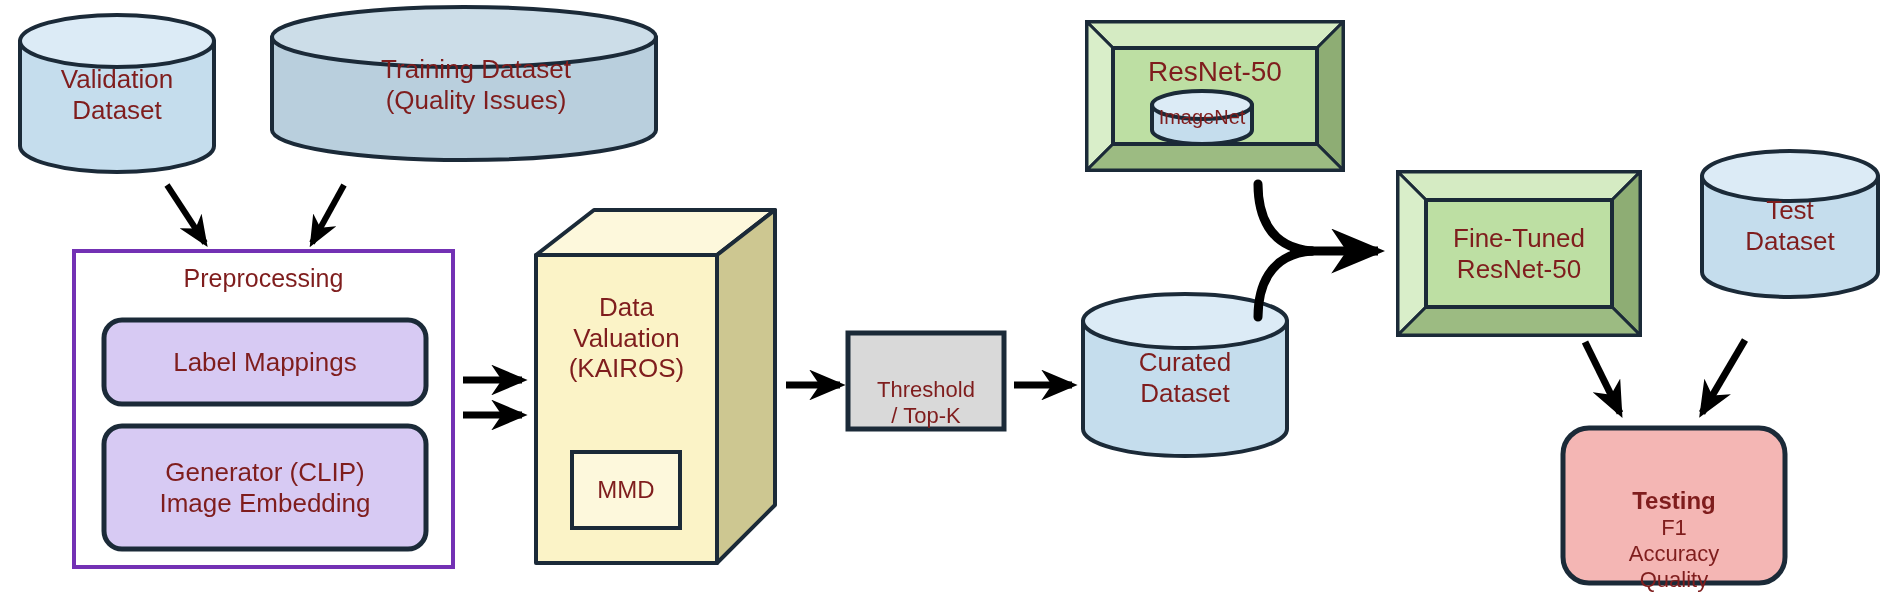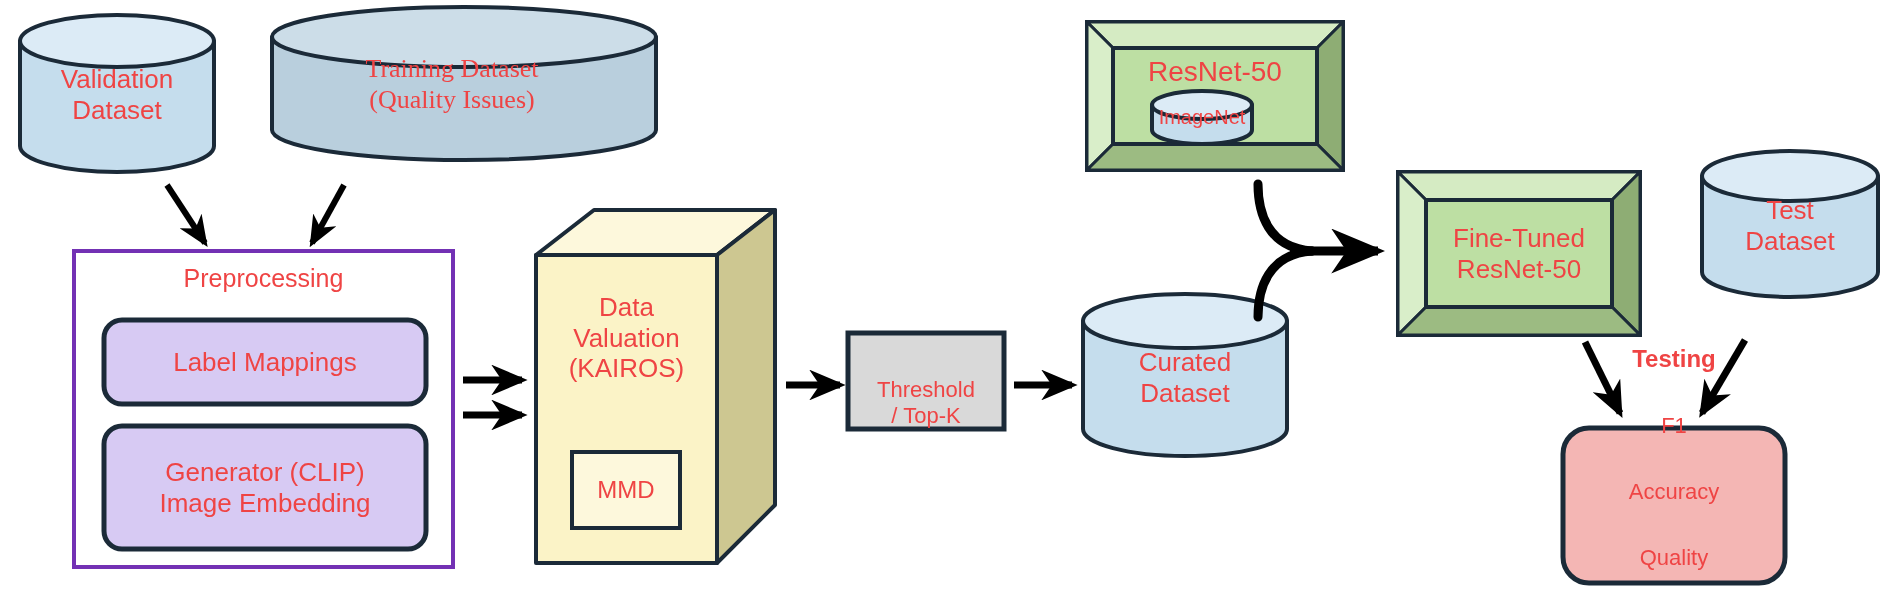--- a/index.html
+++ b/index.html
@@ -27,21 +27,21 @@
     width: 1898px;
     height: 598px;
   }
   .lbl {
     position: absolute;
     display: flex;
     flex-direction: column;
     align-items: center;
     justify-content: center;
     text-align: center;
-    color: #ef4444;
+    color: #7f1d1d;
     line-height: 1.18;
     pointer-events: none;
     white-space: pre;
   }
   .t-28 { font-size: 28px; }
   .t-26 { font-size: 26px; }
   .t-25 { font-size: 25px; }
   .t-24 { font-size: 24px; }
   .t-22 { font-size: 22px; justify-content: flex-end; }
   .t-20 { font-size: 20px; }
@@ -173,21 +173,21 @@
     <g>
       <rect x="1563" y="428" width="222" height="155" rx="26" ry="26" fill="#f4b6b4" stroke="#1b2a38" stroke-width="5"></rect>
     </g>
   </svg>
 
   <div class="lbl t-26" style="left:20px; top:44px; width:194px; height:102px;">
     <span>Validation</span>
     <span>Dataset</span>
   </div>
 
-  <div class="lbl t-26" style="left:260px; top:40px; width:384px; height:90px;font-family:Liberation Serif, serif;">
+  <div class="lbl t-26" style="left:284px; top:40px; width:384px; height:90px;">
     <span>Training Dataset</span>
     <span>(Quality Issues)</span>
   </div>
 
   <div class="lbl t-25" style="left:74px; top:259px; width:379px; height:40px;">
     <span>Preprocessing</span>
   </div>
 
   <div class="lbl t-26" style="left:104px; top:320px; width:322px; height:84px;">
     <span>Label Mappings</span>
@@ -229,20 +229,20 @@
   <div class="lbl t-26" style="left:1426px; top:200px; width:186px; height:107px;">
     <span>Fine-Tuned</span>
     <span>ResNet-50</span>
   </div>
 
   <div class="lbl t-26" style="left:1702px; top:180px; width:176px; height:92px;">
     <span>Test</span>
     <span>Dataset</span>
   </div>
 
-  <div class="lbl t-22" style="left:1563px; top:428px; width:222px; height:143px;gap:40px;">
+  <div class="lbl t-22" style="left:1563px; top:450px; width:222px; height:143px;">
     <span class="t-24 bold">Testing</span>
     <span>F1</span>
     <span>Accuracy</span>
     <span>Quality</span>
   </div>
 
 </div>
 
 </body></html>

